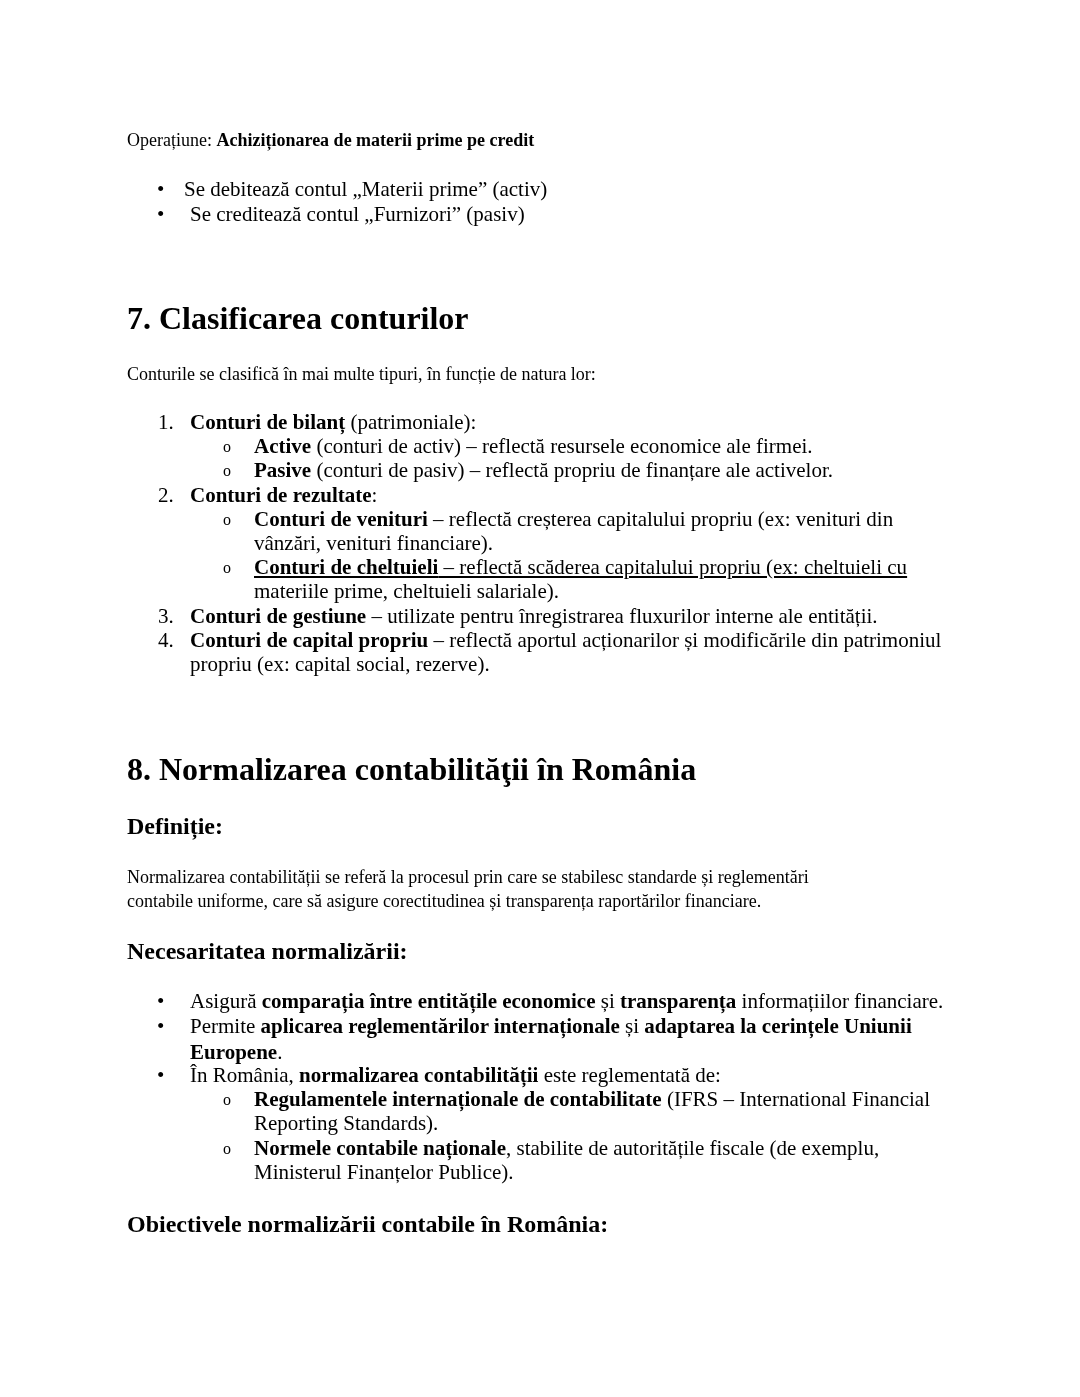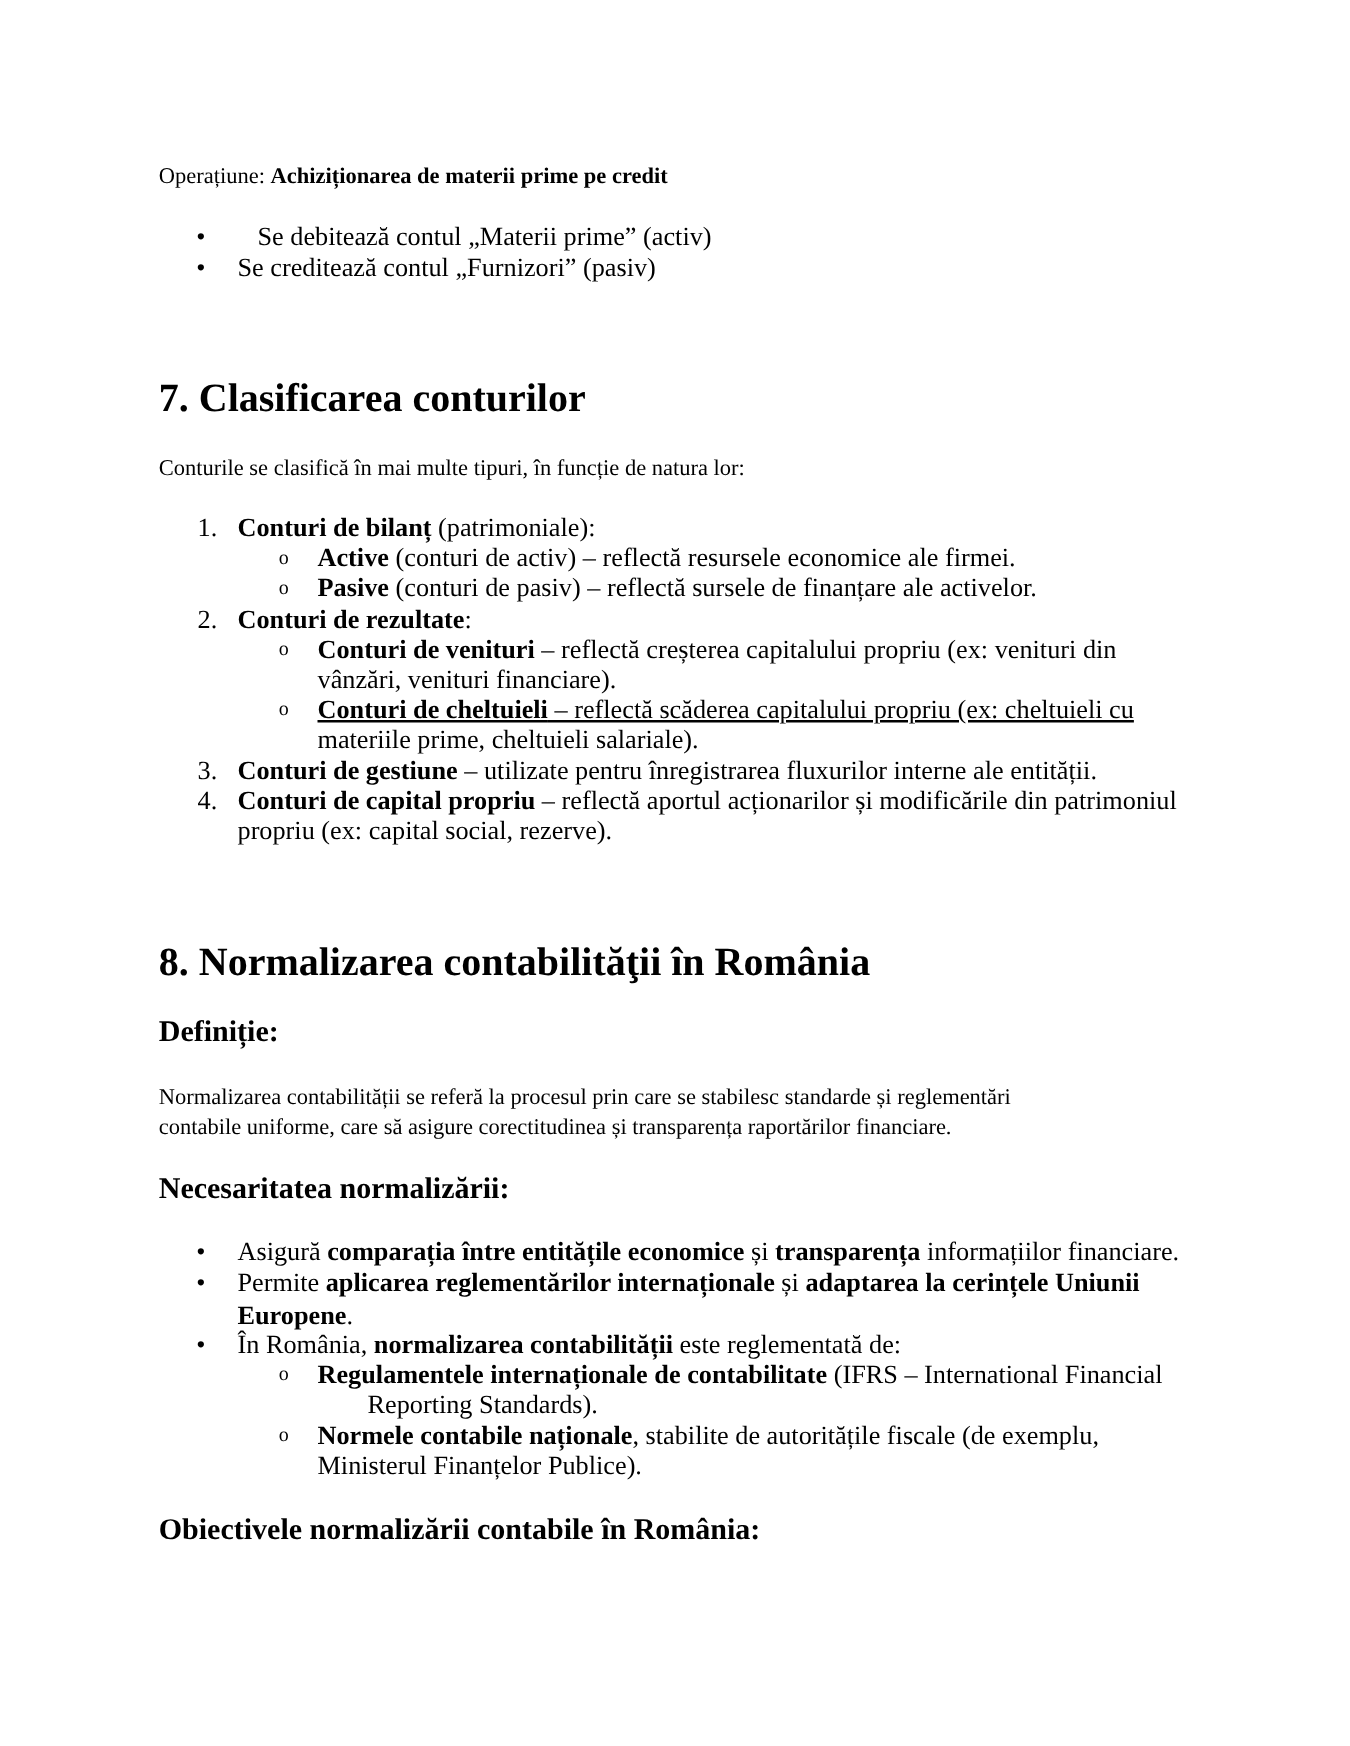--- a/index.html
+++ b/index.html
@@ -19,38 +19,38 @@
     .circ { position: absolute; font-size: 16px; line-height: 24px; }
   </style>
 </head>
 <body>
 
 <div class="abs p" style="top:128px;">
   <span>Operațiune: </span><b>Achiziționarea de materii prime pe credit</b>
 </div>
 
 <span class="bullet" style="left:157px; top:177px;">•</span>
-<div class="line" style="left:206px; top:177px;">Se debitează contul „Materii prime” (activ)</div>
+<div class="line" style="left:184px; top:177px;">Se debitează contul „Materii prime” (activ)</div>
 <span class="bullet" style="left:157px; top:202px;">•</span>
 <div class="line" style="left:190px; top:202px;">Se creditează contul „Furnizori” (pasiv)</div>
 
 <div class="abs h1" style="top:300px;">7. Clasificarea conturilor</div>
 <div class="abs p" style="top:362px;">Conturile se clasifică în mai multe tipuri, în funcție de natura lor:</div>
 
 <span class="num" style="left:158px; top:410px;">1.</span>
 <div class="line" style="left:190px; top:410px;">
   <b>Conturi de bilanț</b><span> (patrimoniale):</span>
 </div>
 <span class="circ" style="left:223px; top:435px;">o</span>
 <div class="line" style="left:254px; top:434px;">
   <b>Active</b><span> (conturi de activ) – reflectă resursele economice ale firmei.</span>
 </div>
 <span class="circ" style="left:223px; top:459px;">o</span>
 <div class="line" style="left:254px; top:458px;">
-  <b>Pasive</b><span> (conturi de pasiv) – reflectă sursele de finanțare ale activelor.</span>
+  <b>Pasive</b><span> (conturi de pasiv) – reflectă propriu de finanțare ale activelor.</span>
 </div>
 
 <span class="num" style="left:158px; top:483px;">2.</span>
 <div class="line" style="left:190px; top:483px;">
   <b>Conturi de rezultate</b><span>:</span>
 </div>
 <span class="circ" style="left:223px; top:508px;">o</span>
 <div class="line" style="left:254px; top:507px;">
   <b>Conturi de venituri</b><span> – reflectă creșterea capitalului propriu (ex: venituri din</span>
 </div>
@@ -94,21 +94,21 @@
 
 <span class="bullet" style="left:157px; top:1063px;">•</span>
 <div class="line" style="left:190px; top:1063px;">
   <span>În România, </span><b>normalizarea contabilității</b><span> este reglementată de:</span>
 </div>
 
 <span class="circ" style="left:223px; top:1088px;">o</span>
 <div class="line" style="left:254px; top:1087px;">
   <b>Regulamentele internaționale de contabilitate</b><span> (IFRS – International Financial</span>
 </div>
-<div class="line" style="left:254px; top:1111px;margin-left:40px;">Reporting Standards).</div>
+<div class="line" style="left:254px; top:1111px;">Reporting Standards).</div>
 
 <span class="circ" style="left:223px; top:1137px;">o</span>
 <div class="line" style="left:254px; top:1136px;">
   <b>Normele contabile naționale</b><span>, stabilite de autoritățile fiscale (de exemplu,</span>
 </div>
 <div class="line" style="left:254px; top:1160px;">Ministerul Finanțelor Publice).</div>
 
 <div class="abs h3" style="top:1210px;">Obiectivele normalizării contabile în România:</div>
 
 </body></html>

